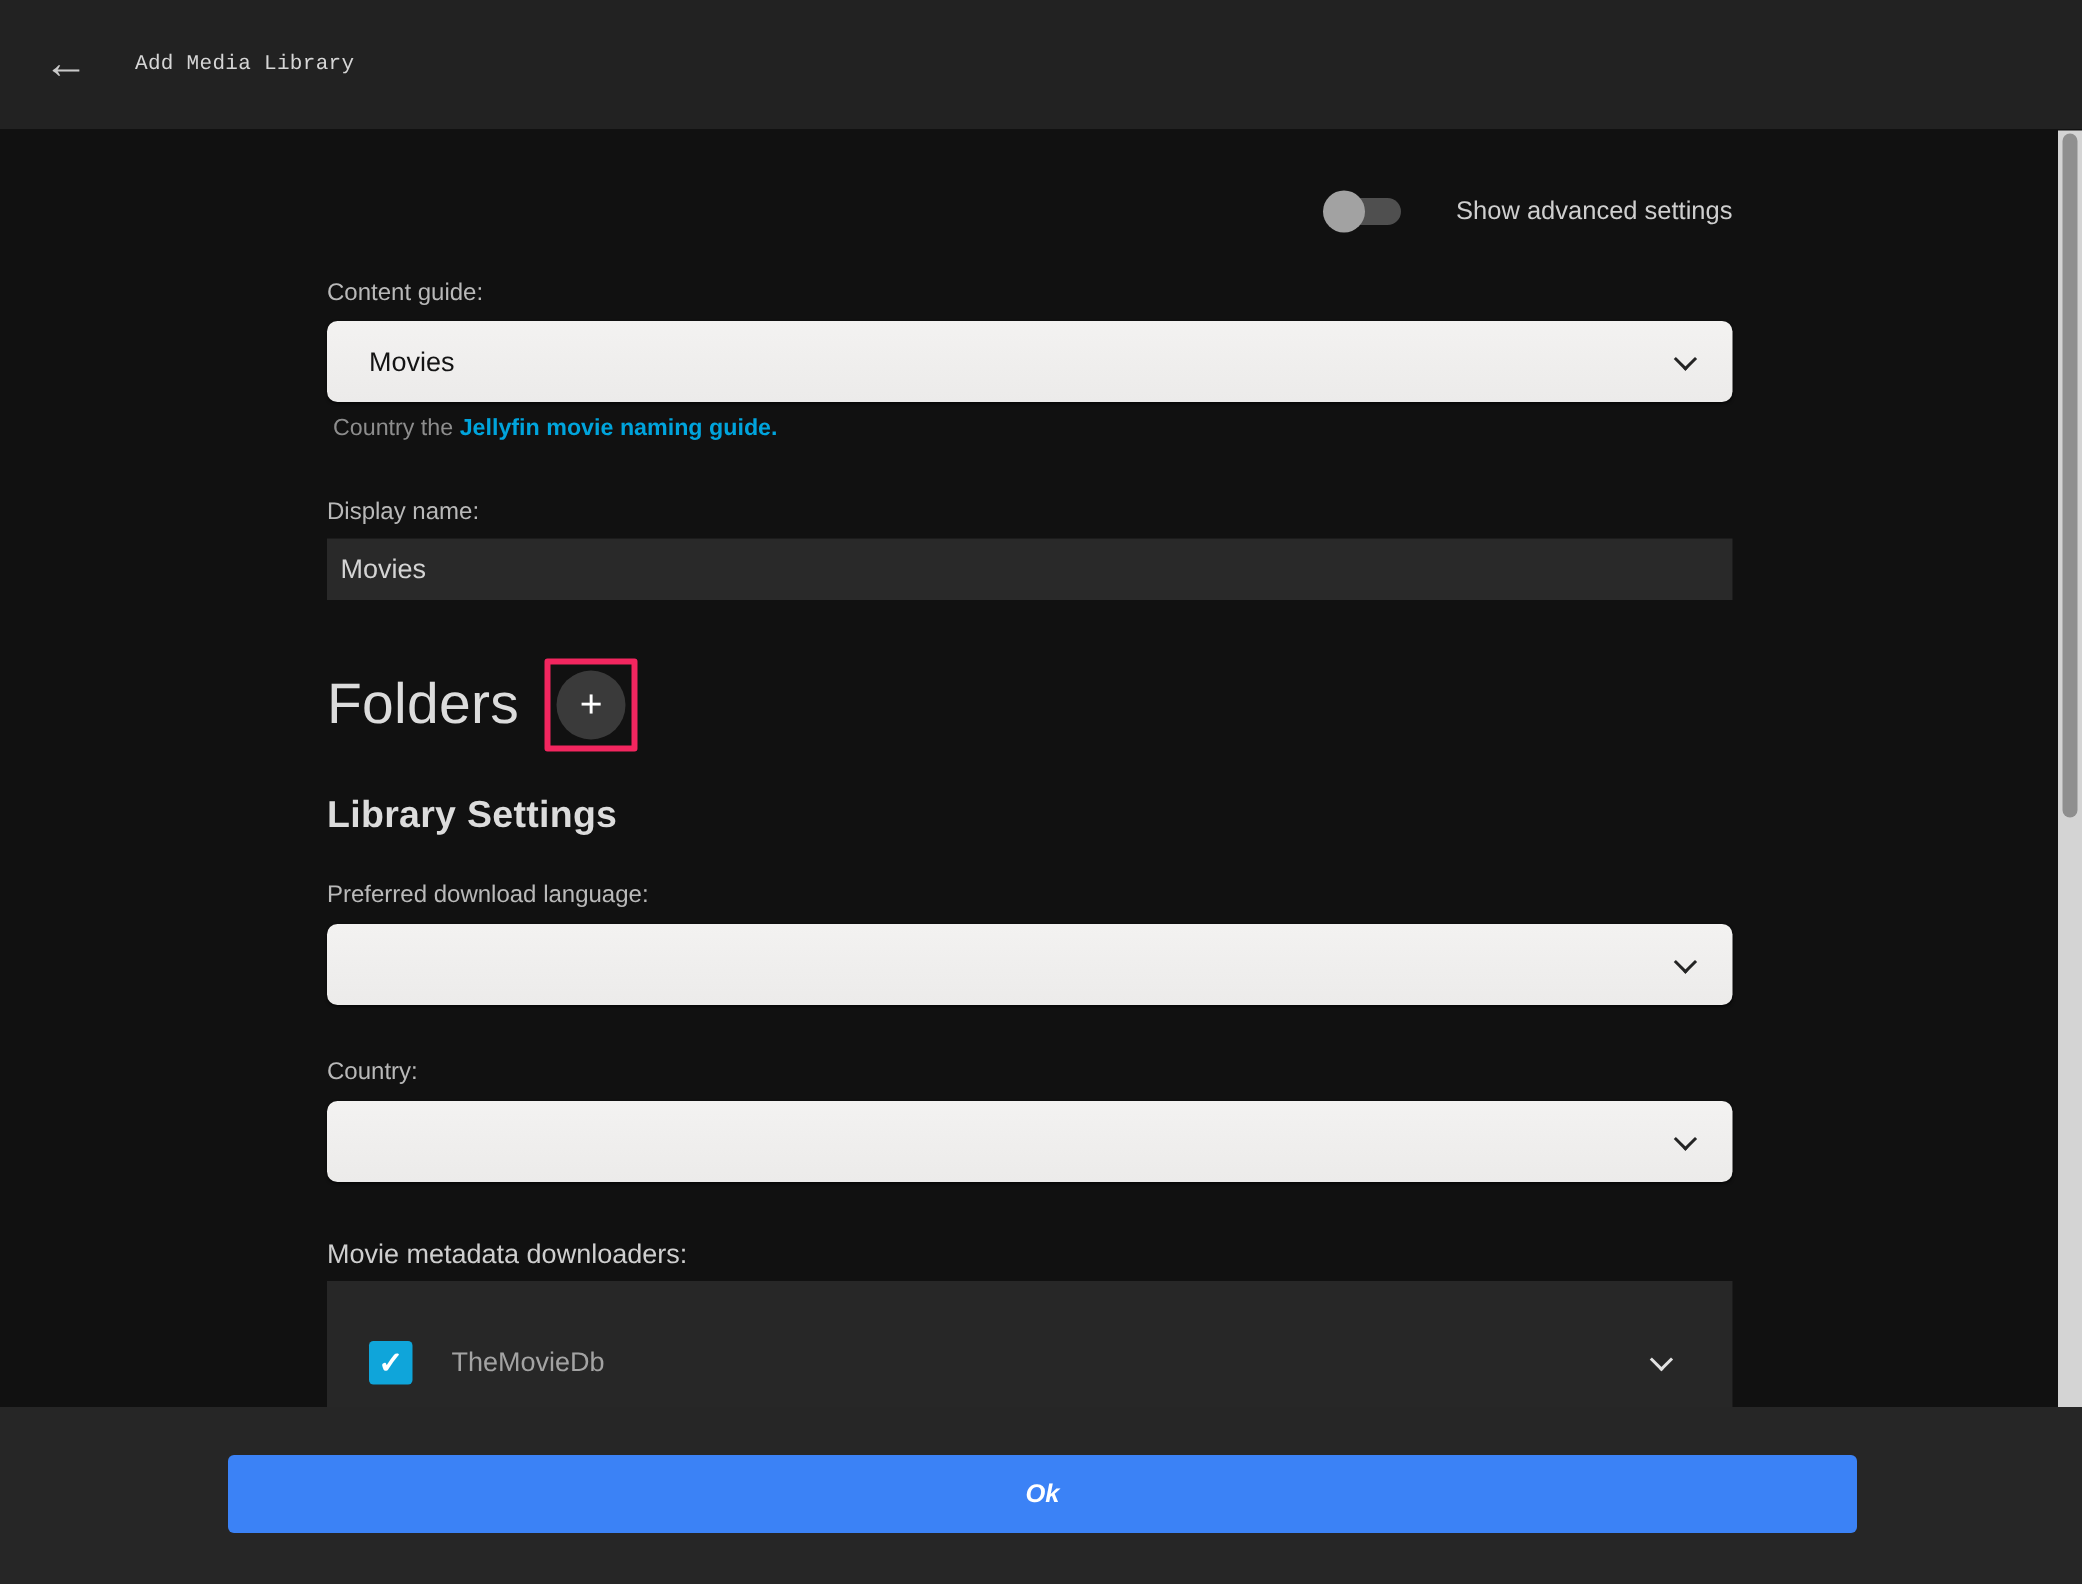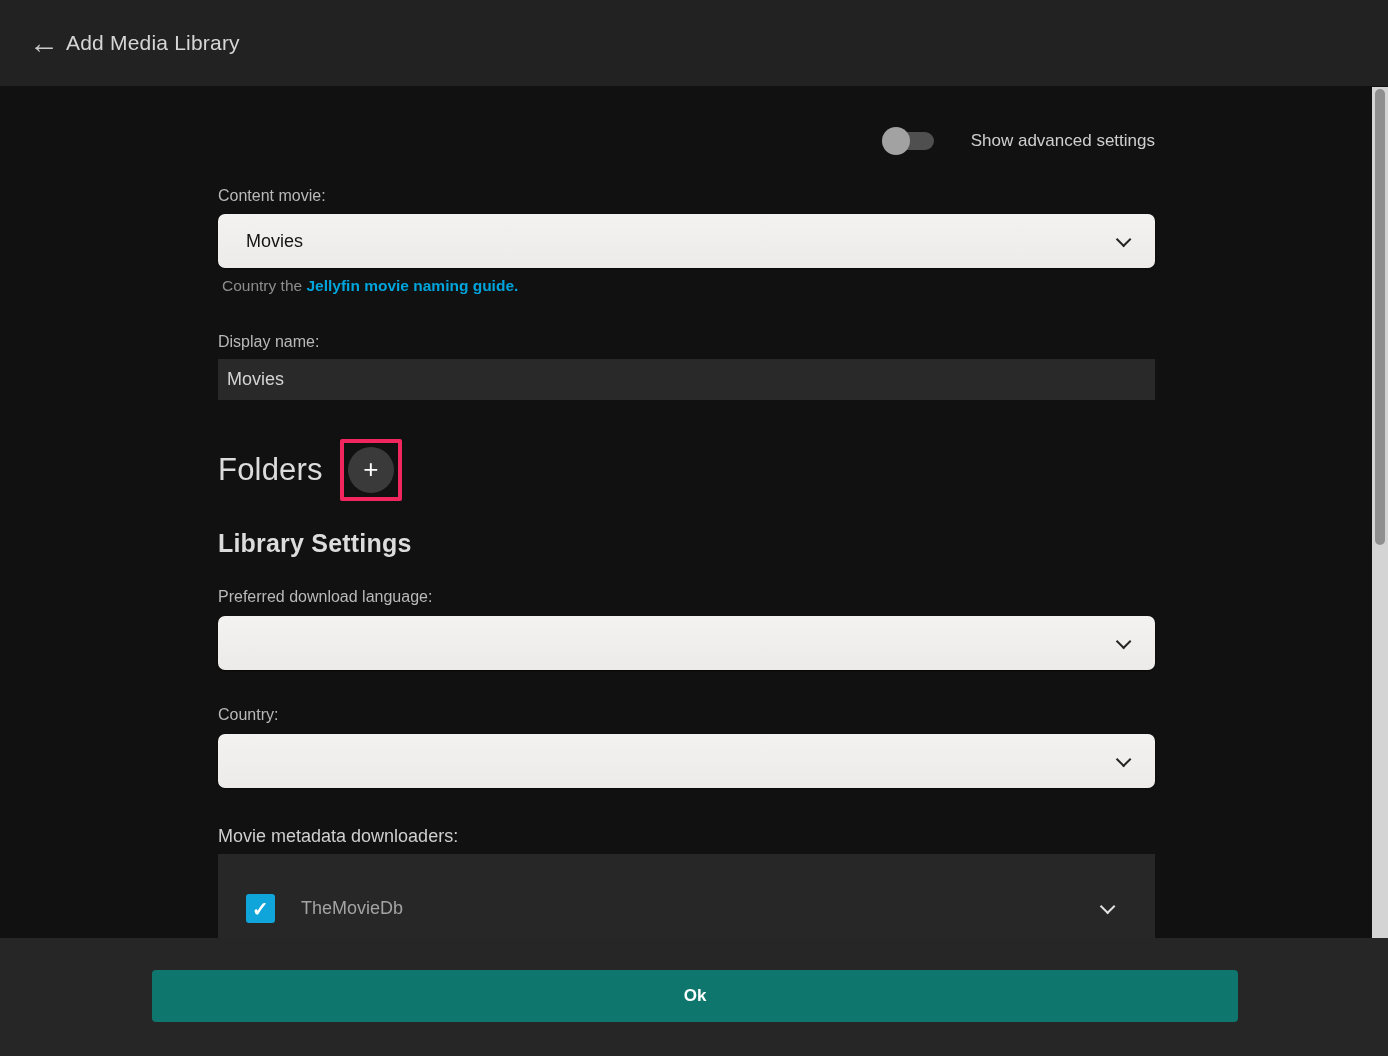--- a/index.html
+++ b/index.html
@@ -19,22 +19,23 @@
     padding-left: 22px;
     z-index: 5;
   }
   .back-btn {
     width: 44px; height: 44px;
     display: flex; align-items: center; justify-content: center;
     color: #c9c9c9; font-size: 30px; line-height: 1;
     cursor: pointer; border-radius: 50%;
   }
   .header-title {
-    color: #d6d6d6; font-size: 21px; margin-left: 0;
+    color: #d6d6d6; font-size: 14px; margin-left: 24px;
     letter-spacing: 0.2px;
+    font-family: Liberation Mono, monospace;
   }
 
   
   .content {
     position: absolute; top: 86px; left: 0; width: 1372px; height: 852px;
     overflow: hidden;
   }
   .form {
     width: 937px;
     margin-left: 218px;
@@ -116,21 +117,21 @@
     padding: 0 9px;
     font-family: "Liberation Sans", sans-serif;
   }
 
   
   .folders-row {
     margin-top: 39px;
     display: flex; align-items: center;
   }
   .h1-heading {
-    color: #dcdcdc; font-size: 31px; font-weight: 400;
+    color: #dcdcdc; font-size: 38px; font-weight: 400;
     letter-spacing: 0.2px;
   }
   .focus-ring {
     margin-left: 17px;
     border: 4px solid #f2265f;
     border-radius: 2px;
     padding: 4px;
   }
   .add-btn {
     width: 46px; height: 46px; border-radius: 50%;
@@ -173,25 +174,26 @@
 
   
   .footer {
     position: absolute; left: 0; right: 0; bottom: 0; height: 118px;
     background: #262626;
     z-index: 6;
   }
   .ok-btn {
     position: absolute; left: 152px; top: 32px;
     width: 1086px; height: 52px;
-    background: #0f766e;
+    background: #3b82f6;
     border: none; border-radius: 4px;
     color: #ffffff; font-size: 17px; font-weight: bold;
     cursor: pointer;
     font-family: "Liberation Sans", sans-serif;
+    font-style: italic;
   }
 
   
   .scrollbar-track {
     position: absolute; right: 0; top: 87px;
     width: 16px; height: 851px;
     background: #d4d4d4;
     z-index: 4;
   }
   .scrollbar-thumb {
@@ -216,21 +218,21 @@
     
     <div class="toggle-row" data-name="advanced-settings-row">
       <div class="toggle" data-name="show-advanced-settings-toggle">
         <div class="toggle-track" data-name="toggle-track"></div>
         <div class="toggle-knob" data-name="toggle-knob"></div>
       </div>
       <div class="toggle-label" data-name="show-advanced-settings-label">Show advanced settings</div>
     </div>
 
     
-    <label class="field-label lbl-content-type" data-name="content-type-label">Content movie:</label>
+    <label class="field-label lbl-content-type" data-name="content-type-label">Content guide:</label>
     <div class="select" data-name="content-type-select">
       <span class="value" data-name="content-type-value">Movies</span>
       <span class="chevron" data-name="chevron-down-icon"></span>
     </div>
     <div class="help-line" data-name="naming-guide-help">
       <span class="help-prefix" data-name="help-text">Country the </span><span class="help-link" data-name="naming-guide-link">Jellyfin movie naming guide</span><span class="help-suffix" data-name="help-suffix">.</span>
     </div>
 
     
     <label class="field-label lbl-display-name" data-name="display-name-label">Display name:</label>

